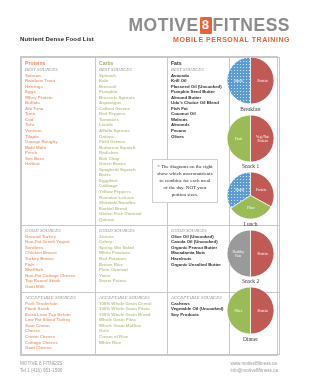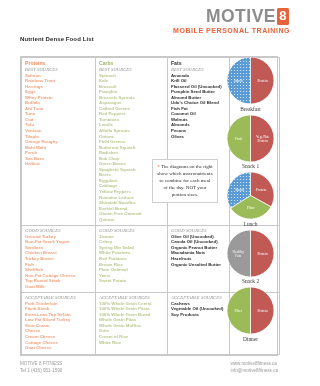--- a/index.html
+++ b/index.html
@@ -21,21 +21,21 @@
     position: absolute;
     left: 20px; top: 36px;
     font-family: "Liberation Sans", sans-serif;
     font-size: 6.0px;
     font-weight: bold;
     color: #2b2b2b;
     letter-spacing: .1px;
   }
   .logo {
     position: absolute;
-    right: 8px; top: 8px;
+    right: 8px; top: 17px;
     text-align: right;
     line-height: 1;
   }
   .logo-main {
     font-family: "Liberation Sans", sans-serif;
     font-size: 17.5px;
     font-weight: bold;
     color: #8c8c8c;
     letter-spacing: 0.5px;
     white-space: nowrap;
@@ -181,20 +181,21 @@
 <body>
 
 <div class="page">
 
   <div class="header">
     <div class="doc-title">Nutrient Dense Food List</div>
     <div class="logo">
       <div class="logo-main">
         <span>MOTIVE</span>
           <span class="logo-eight">8</span>
+          <span>FITNESS</span>
       </div>
       <div class="logo-sub">MOBILE PERSONAL TRAINING</div>
     </div>
   </div>
 
   <div class="table-wrap">
     <table class="foods">
       <tbody>
           <tr>
         <td class="col-p proteins">

